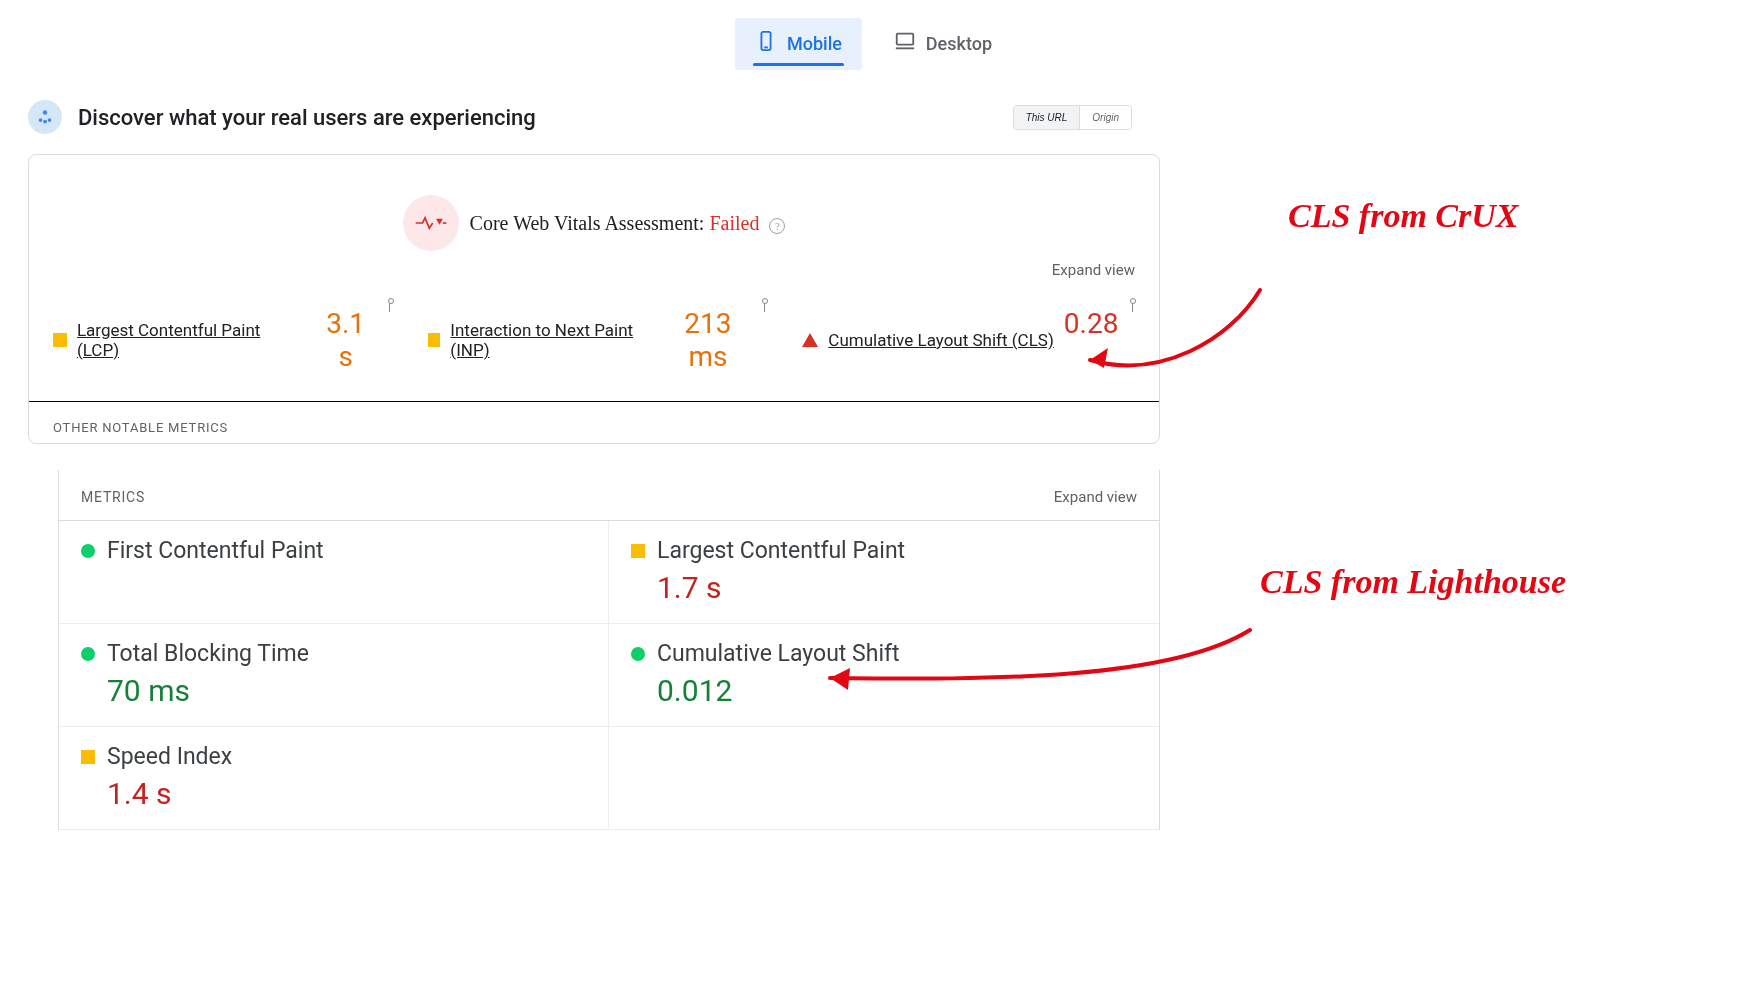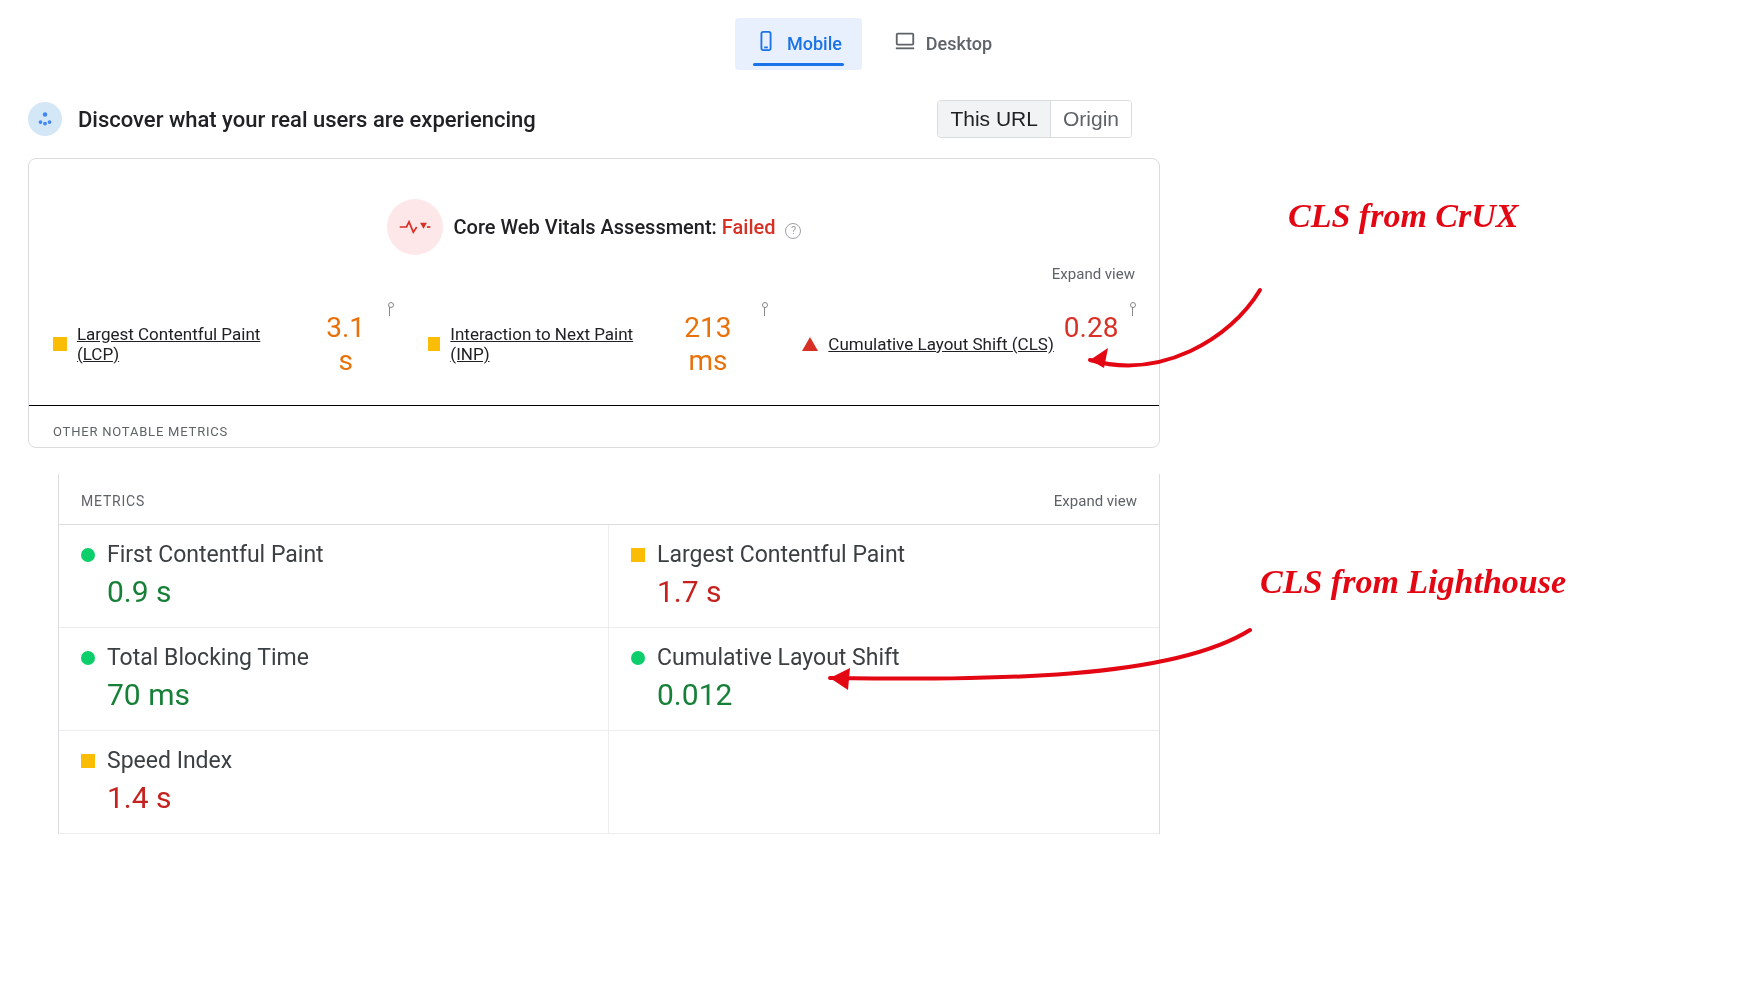--- a/index.html
+++ b/index.html
@@ -82,23 +82,24 @@
 .seg {
   display: flex;
   border: 1px solid #dadce0;
   border-radius: 4px;
   overflow: hidden;
 }
 .seg button {
   background: #fff;
   border: none;
   padding: 6px 12px;
-  font-size: 21px;
+  font-size: 10px;
   color: #5f6368;
   cursor: pointer;
+  font-style: italic;
 }
 .seg button.active {
   background: #f1f3f4;
   color: #202124;
 }
 .seg button + button { border-left: 1px solid #dadce0; }
 
 
 .panel {
   margin: 20px 28px 0 28px;
@@ -106,20 +107,21 @@
   border-radius: 8px;
   max-width: 1132px;
   background: #fff;
 }
 .assess-row {
   display: flex;
   align-items: center;
   justify-content: center;
   gap: 11px;
   padding: 40px 24px 10px;
+  font-family: Liberation Serif, serif;
 }
 .heart-circle {
   width: 56px; height: 56px;
   border-radius: 50%;
   background: #fde7e9;
   display: flex; align-items: center; justify-content: center;
 }
 .assess-title { font-size: 20px; font-weight: 500; }
 .assess-status { color: #d93025; }
 .help-icon {
@@ -363,21 +365,20 @@
     <div class="p2-hdr">
       <span class="p2-title">METRICS</span>
       <span style="color:#5f6368;font-size:15px">Expand view</span>
     </div>
     <div class="m-grid">
       <div class="m-item">
         <div class="m-head">
             <span class="dot green"></span>
             <span>First Contentful Paint</span>
           </div>
-        <div class="m-val m-green">0.9 s</div>
       </div>
       <div class="m-item">
         <div class="m-head">
             <span class="dot orange"></span>
             <span>Largest Contentful Paint</span>
           </div>
         <div class="m-val m-red">1.7 s</div>
       </div>
       <div class="m-item">
         <div class="m-head">

